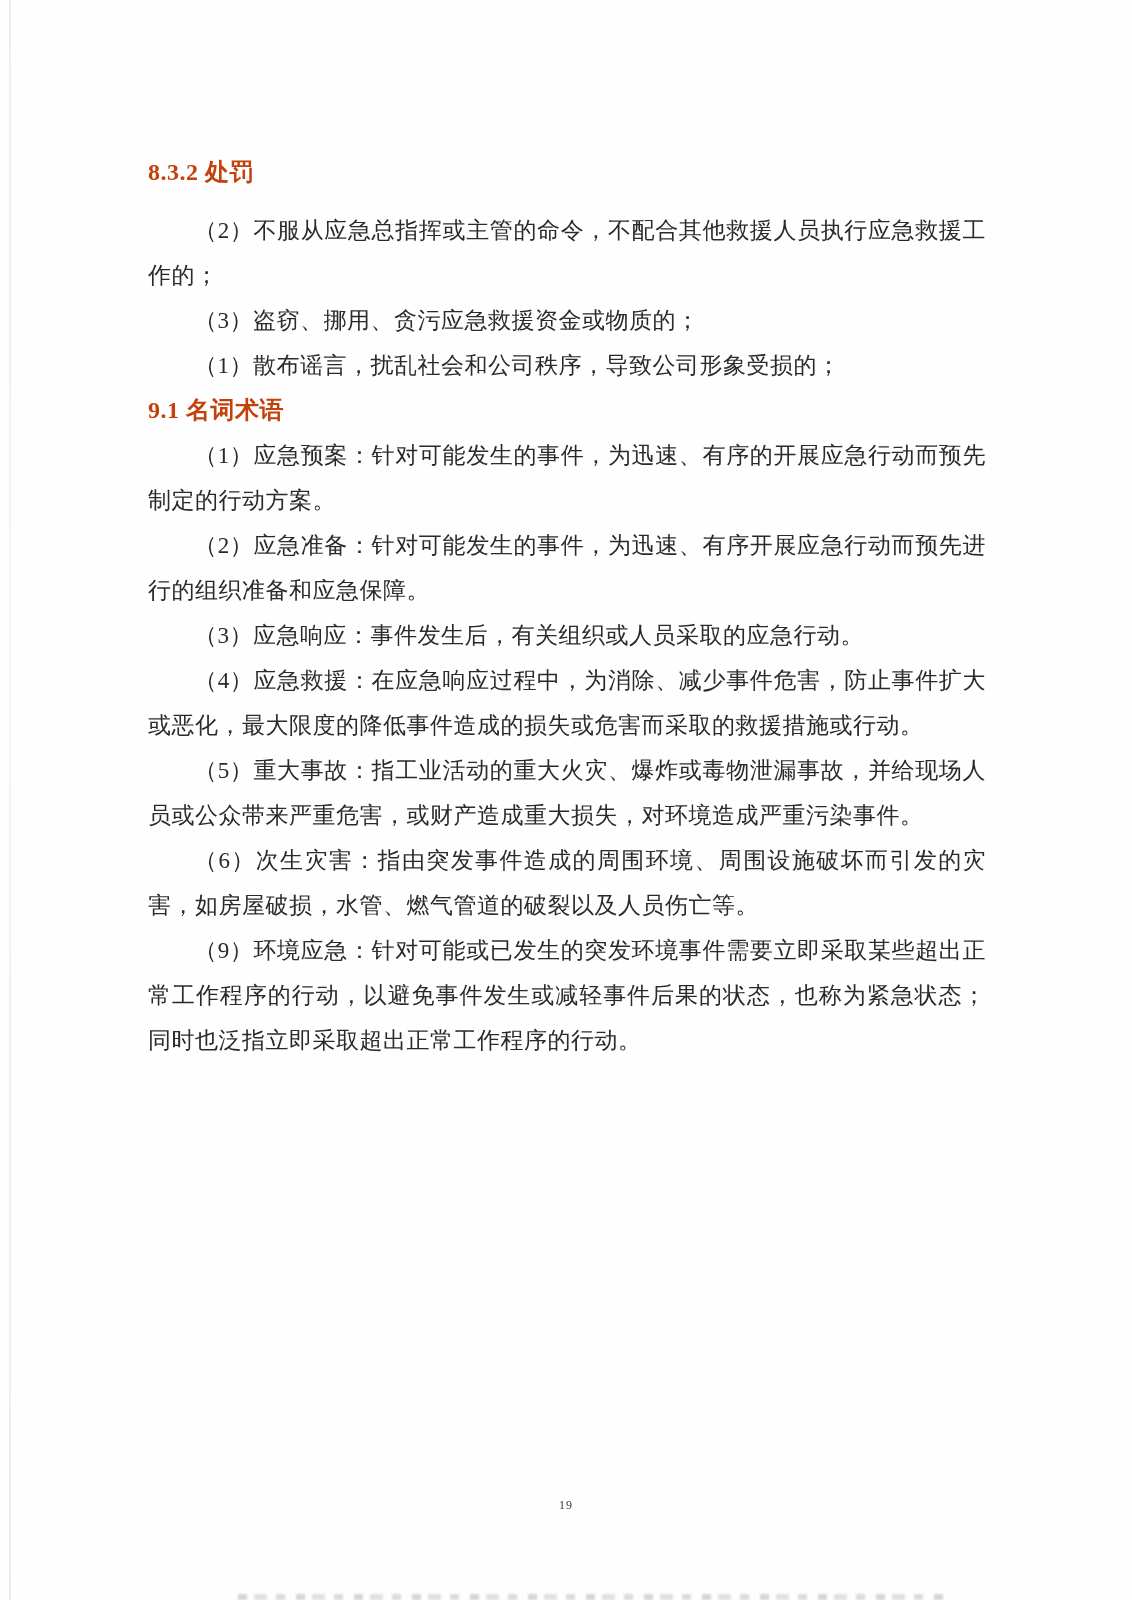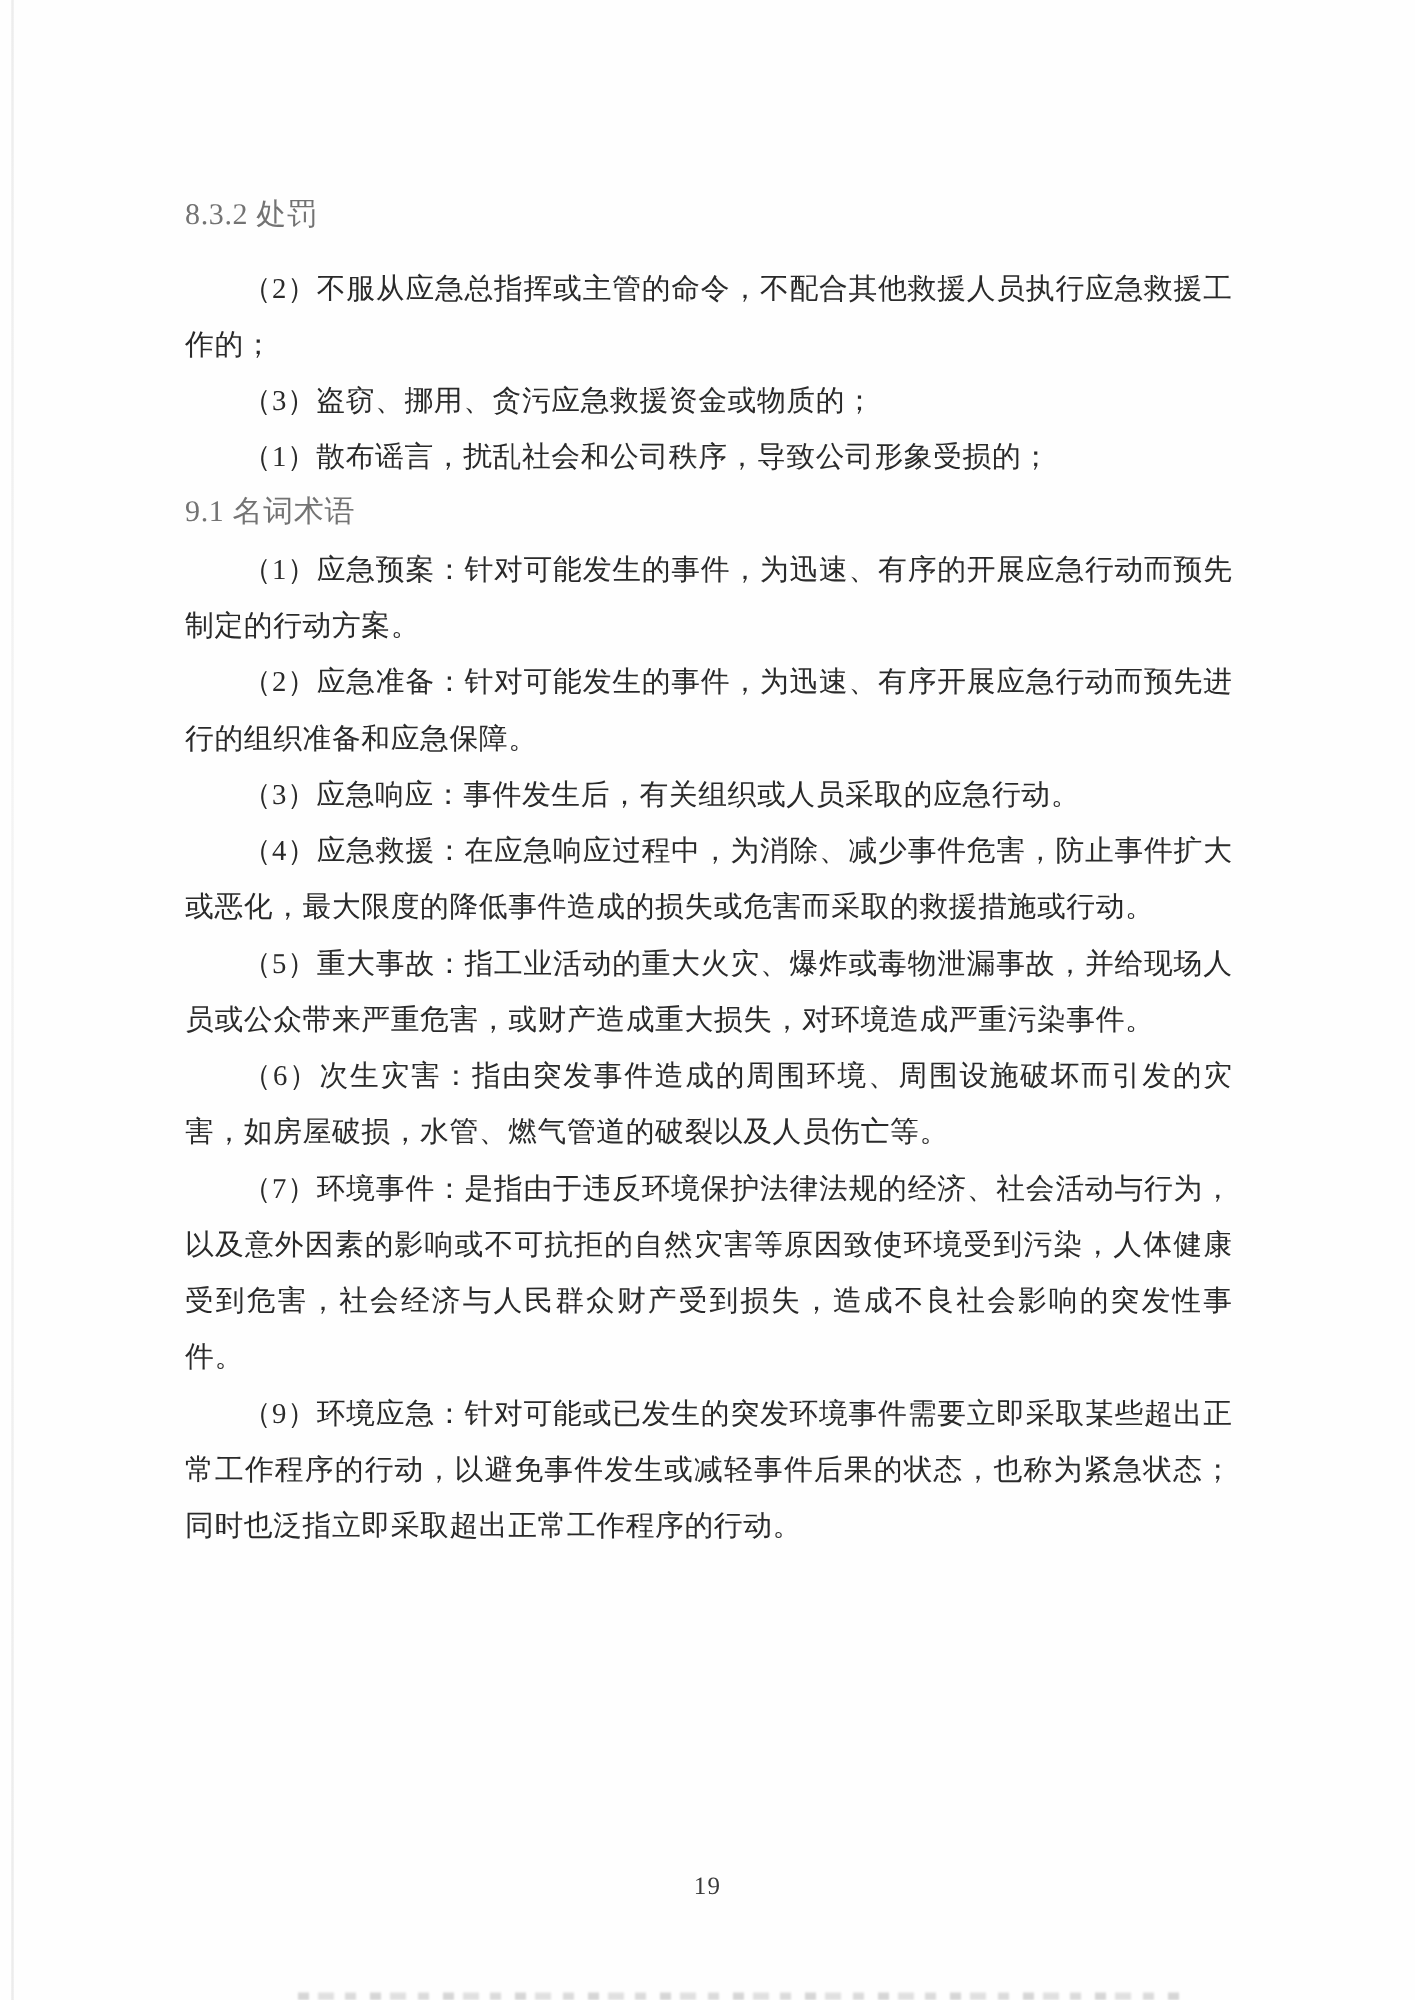--- a/index.html
+++ b/index.html
@@ -29,41 +29,41 @@
     position: absolute;
     left: 148px;
     top: 150px;
     width: 838px;
     font-size: 23px;
     line-height: 45px;
     letter-spacing: 0.5px;
     text-align: justify;
   }
   .heading {
-    font-weight: normal;
+    font-weight: bold;
     font-size: 24px;
     line-height: 45px;
     margin: 0;
-    color: #737373;
+    color: #c2410c;
     text-align: left;
   }
   .heading.first {
     margin-bottom: 13px;
   }
   .para {
     margin: 0;
     text-indent: 2em;
   }
   .page-number {
     position: absolute;
     top: 1498px;
     left: 0;
     width: 100%;
     text-align: center;
-    font-size: 20px;
+    font-size: 12px;
     color: #3a3a3a;
     letter-spacing: 1px;
   }
   .cutoff-strip {
     position: absolute;
     left: 238px;
     bottom: 0;
     width: 712px;
     height: 6px;
     background: repeating-linear-gradient(
@@ -92,20 +92,19 @@
     <p class="para">（1）散布谣言，扰乱社会和公司秩序，导致公司形象受损的；</p>
 
     <h2 class="heading">9.1 名词术语</h2>
 
     <p class="para">（1）应急预案：针对可能发生的事件，为迅速、有序的开展应急行动而预先制定的行动方案。</p>
     <p class="para">（2）应急准备：针对可能发生的事件，为迅速、有序开展应急行动而预先进行的组织准备和应急保障。</p>
     <p class="para">（3）应急响应：事件发生后，有关组织或人员采取的应急行动。</p>
     <p class="para">（4）应急救援：在应急响应过程中，为消除、减少事件危害，防止事件扩大或恶化，最大限度的降低事件造成的损失或危害而采取的救援措施或行动。</p>
     <p class="para">（5）重大事故：指工业活动的重大火灾、爆炸或毒物泄漏事故，并给现场人员或公众带来严重危害，或财产造成重大损失，对环境造成严重污染事件。</p>
     <p class="para">（6）次生灾害：指由突发事件造成的周围环境、周围设施破坏而引发的灾害，如房屋破损，水管、燃气管道的破裂以及人员伤亡等。</p>
-    <p class="para">（7）环境事件：是指由于违反环境保护法律法规的经济、社会活动与行为，以及意外因素的影响或不可抗拒的自然灾害等原因致使环境受到污染，人体健康受到危害，社会经济与人民群众财产受到损失，造成不良社会影响的突发性事件。</p>
     <p class="para">（9）环境应急：针对可能或已发生的突发环境事件需要立即采取某些超出正常工作程序的行动，以避免事件发生或减轻事件后果的状态，也称为紧急状态；同时也泛指立即采取超出正常工作程序的行动。</p>
   </div>
 
   <div class="page-number">19</div>
 
   <div class="cutoff-strip"></div>
 </div>
 
 </body></html>

